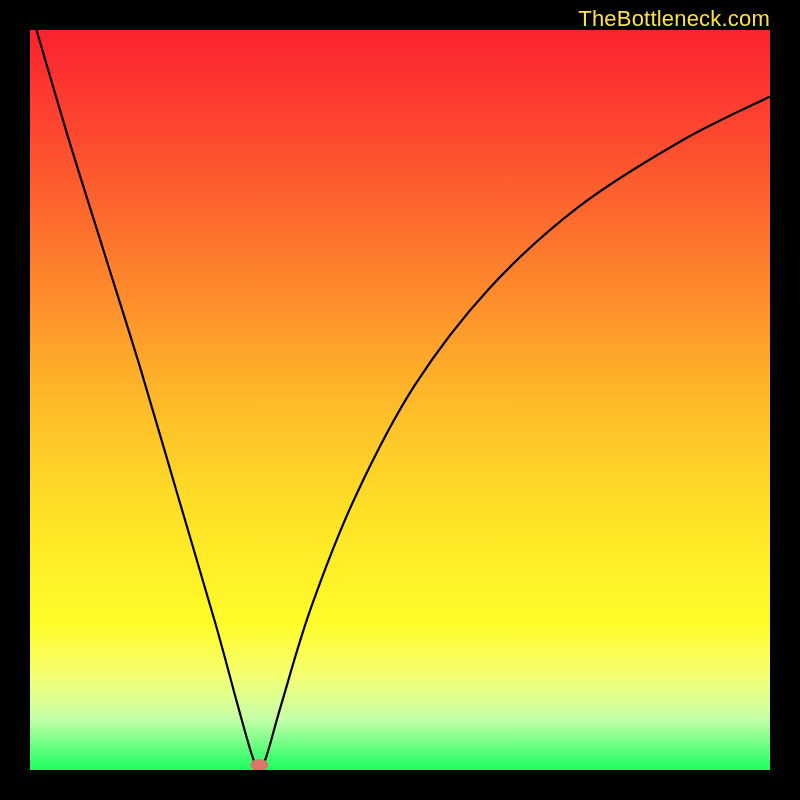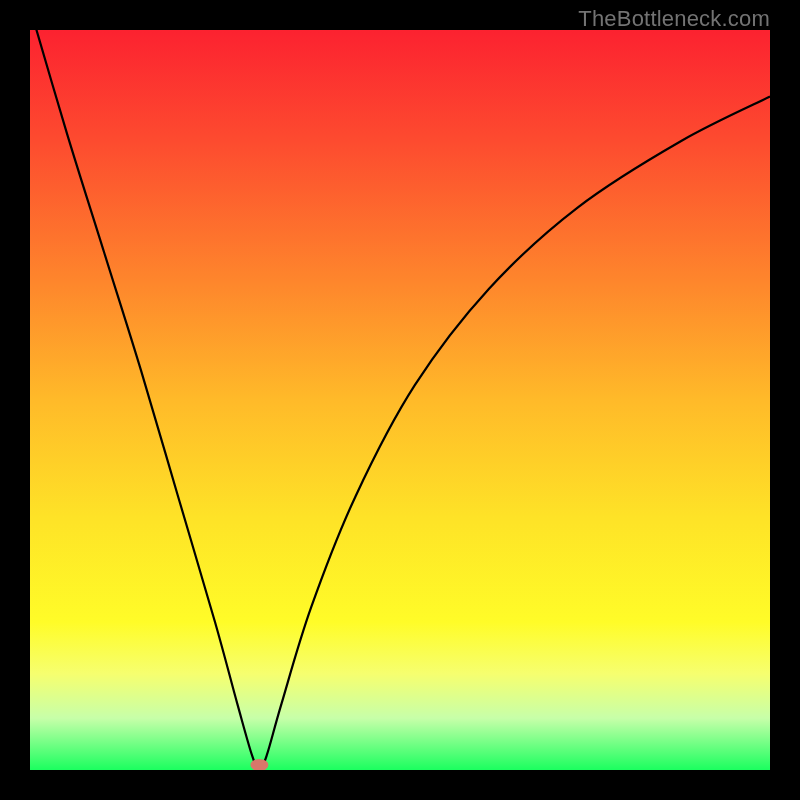--- a/index.html
+++ b/index.html
@@ -40,21 +40,21 @@
     position: absolute;
     left: 0;
     top: 0;
     width: 740px;
     height: 740px;
   }
   .watermark {
     position: absolute;
     top: 6px;
     right: 30px;
-    color: #737373;
+    color: #fde047;
     font-size: 22px;
     font-weight: 400;
     letter-spacing: 0.2px;
     font-family: Arial, Helvetica, sans-serif;
     text-align: right;
   }
 </style>
 </head>
 <body>
 

